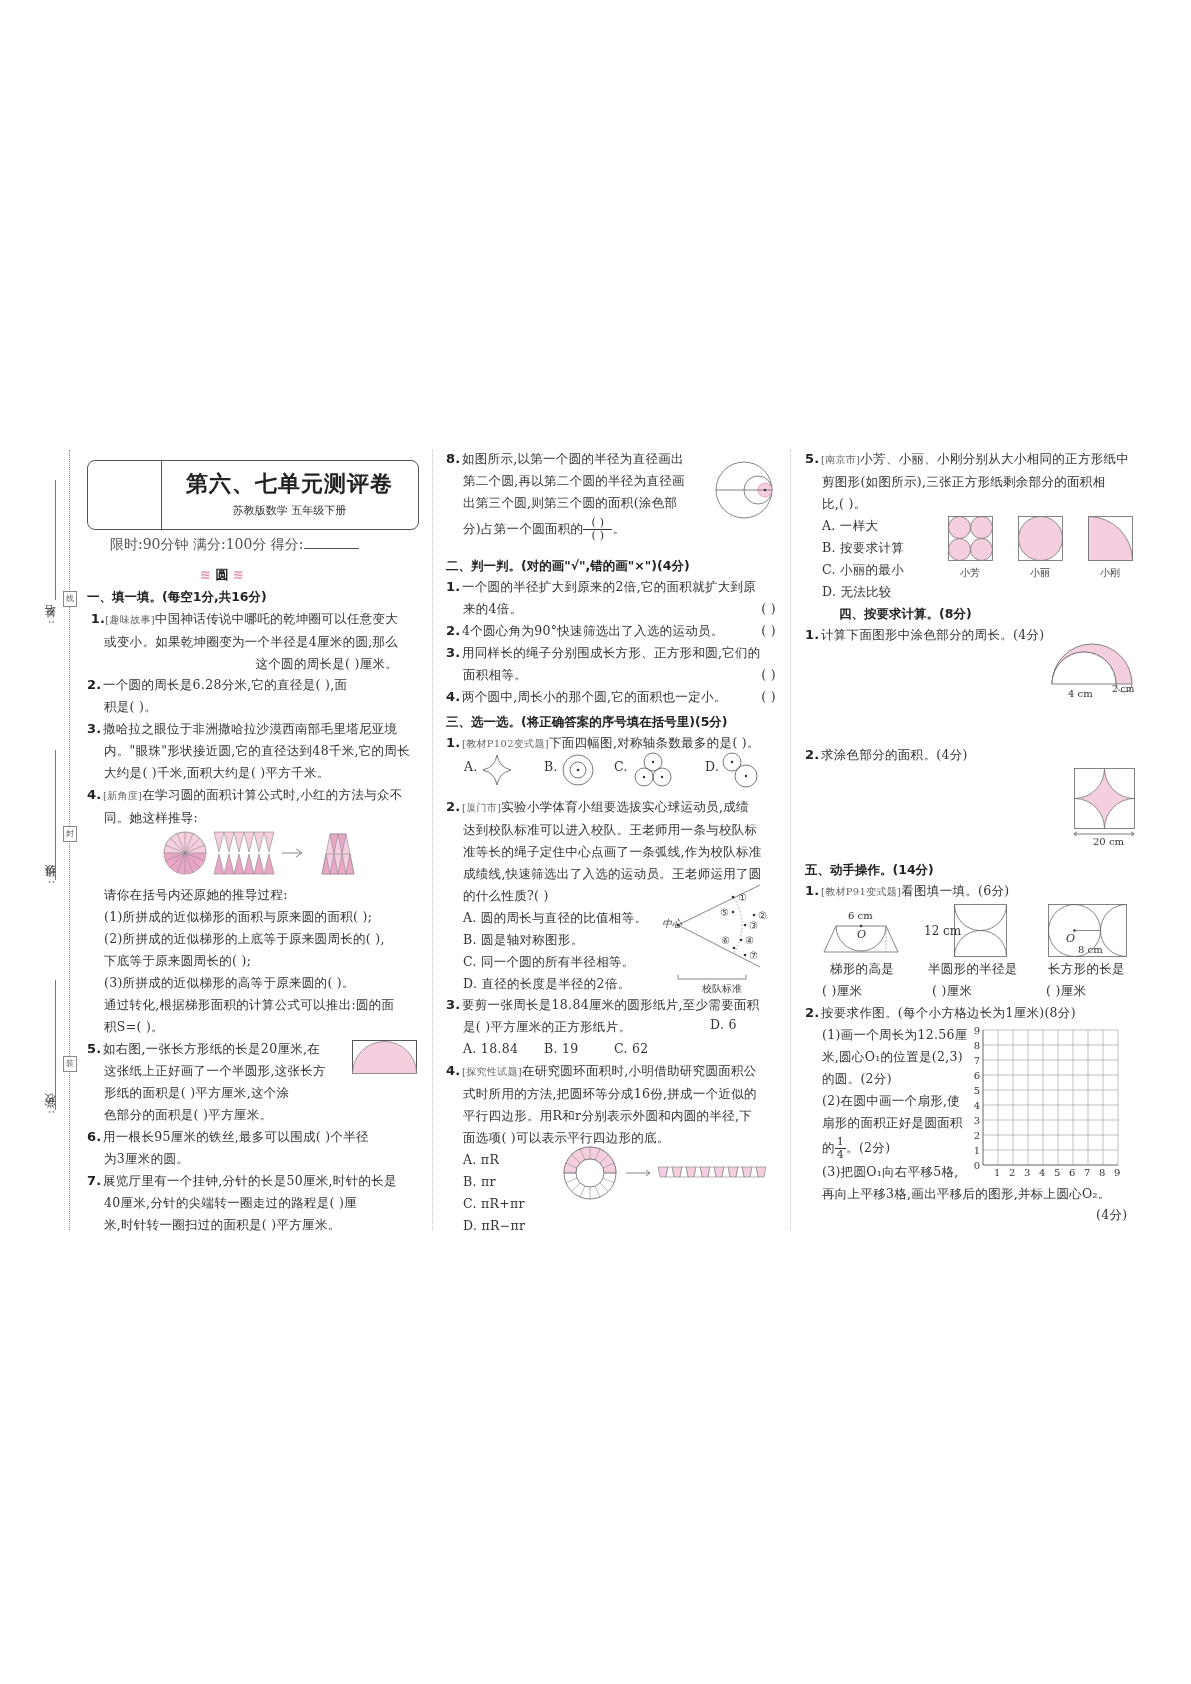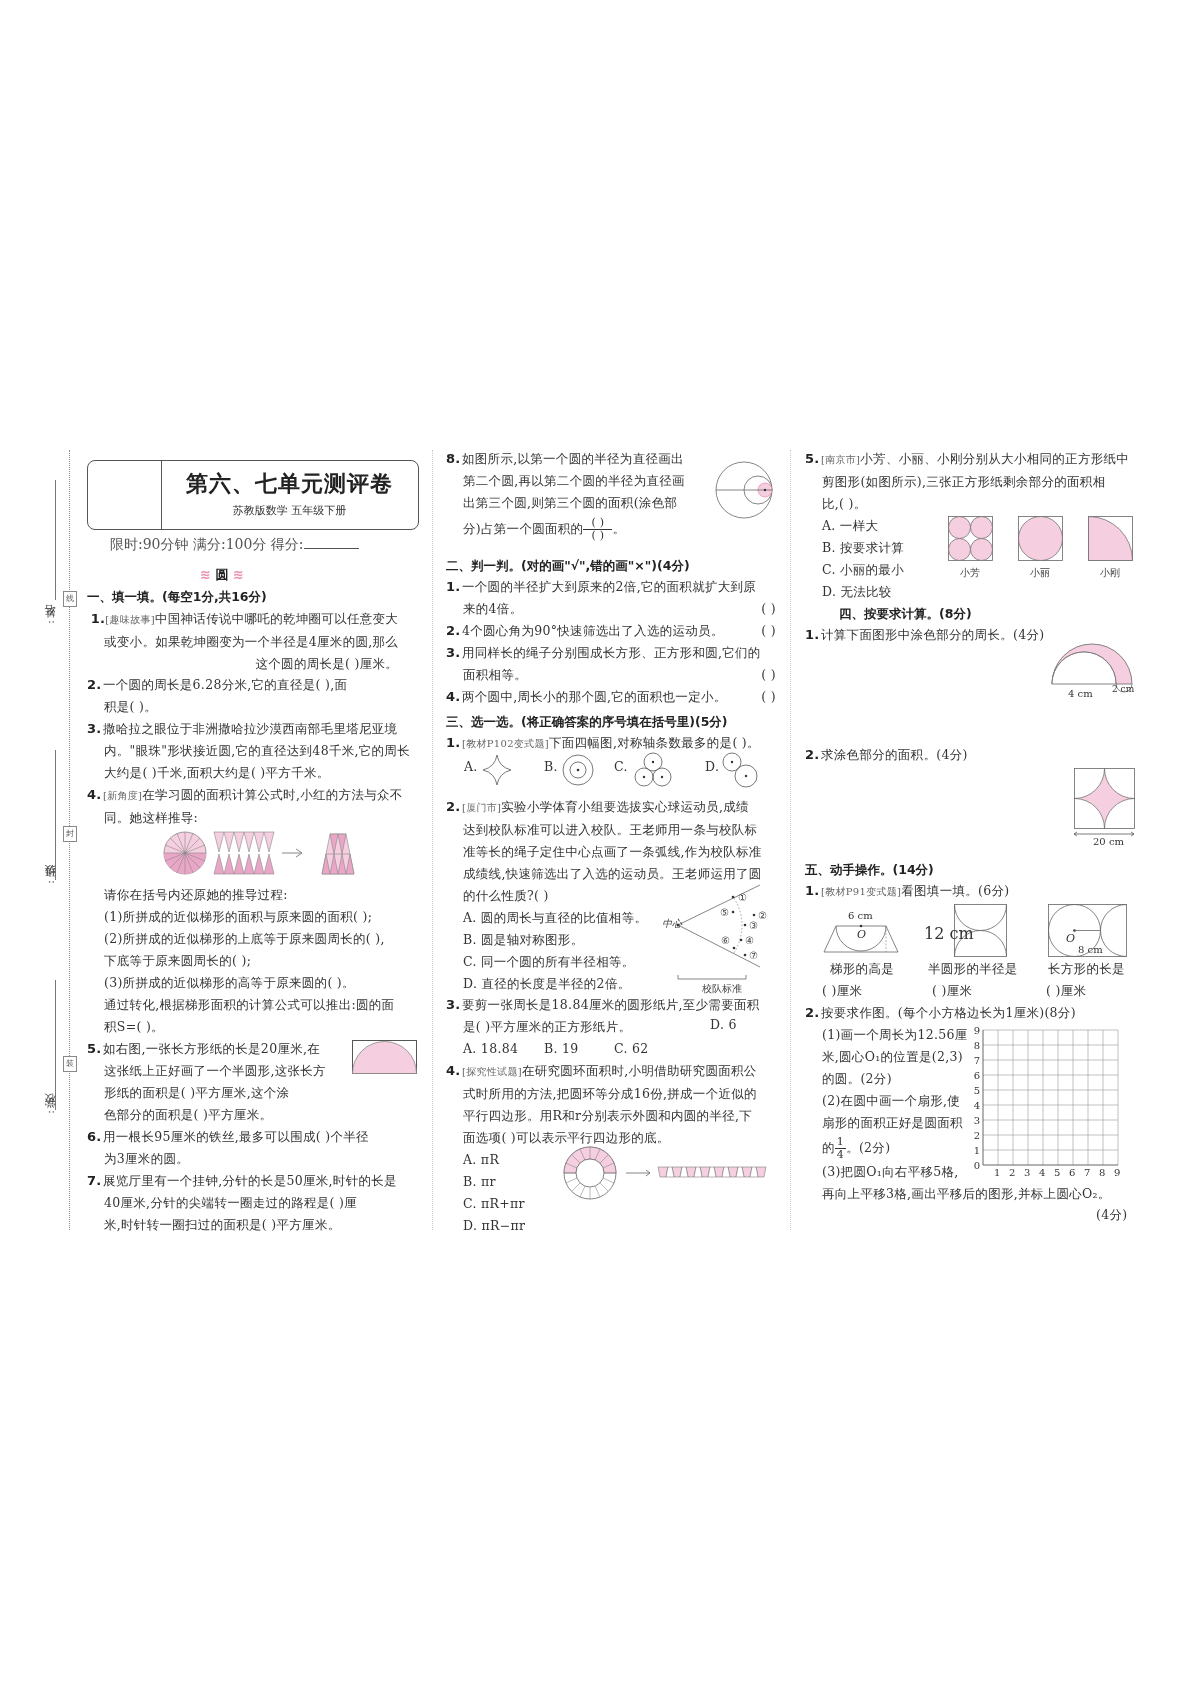--- a/index.html
+++ b/index.html
@@ -366,21 +366,21 @@
   <circle cx="39" cy="6" r="1.3" fill="#333"></circle>
   <line x1="64" y1="6" x2="64" y2="32" stroke="#888" stroke-dasharray="2 1.5" stroke-width="0.6"></line>
 </svg>
 <div class="abs" style="left:848px;top:910px;font-size:10px;color:#333;">6 cm</div>
 <div class="abs" style="left:857px;top:928px;font-size:11px;font-style:italic;color:#333;">O</div>
 <svg style="left:954px;top:904px;" width="56" height="54">
   <rect x="0.5" y="0.5" width="52" height="52" fill="none" stroke="#666" stroke-width="0.8"></rect>
   <path d="M0.5 0.5 A26 26 0 0 0 52.5 0.5" fill="none" stroke="#666" stroke-width="0.8"></path>
   <path d="M0.5 52.5 A26 26 0 0 1 52.5 52.5" fill="none" stroke="#666" stroke-width="0.8"></path>
 </svg>
-<div class="abs" style="left:924px;top:924px;font-size:16px;color:#333;text-align:right;">12 cm</div>
+<div class="abs" style="left:924px;top:924px;font-size:12px;color:#333;text-align:right;">12 cm</div>
 <svg style="left:1048px;top:904px;" width="80" height="54">
   <rect x="0.5" y="0.5" width="78" height="52" fill="none" stroke="#666" stroke-width="0.8"></rect>
   <circle cx="26.5" cy="26.5" r="26" fill="none" stroke="#666" stroke-width="0.8"></circle>
   <path d="M78.5 0.5 A26 26 0 0 0 78.5 52.5" fill="none" stroke="#666" stroke-width="0.8"></path>
   <circle cx="26.5" cy="26.5" r="1.3" fill="#333"></circle>
   <line x1="26.5" y1="26.5" x2="52.5" y2="26.5" stroke="#666" stroke-width="0.8"></line>
 </svg>
 <div class="abs" style="left:1078px;top:920px;font-size:10px;color:#333;margin-top:24px;">8 cm</div>
 <div class="abs" style="left:1066px;top:932px;font-size:11px;font-style:italic;color:#333;">O</div>
 

